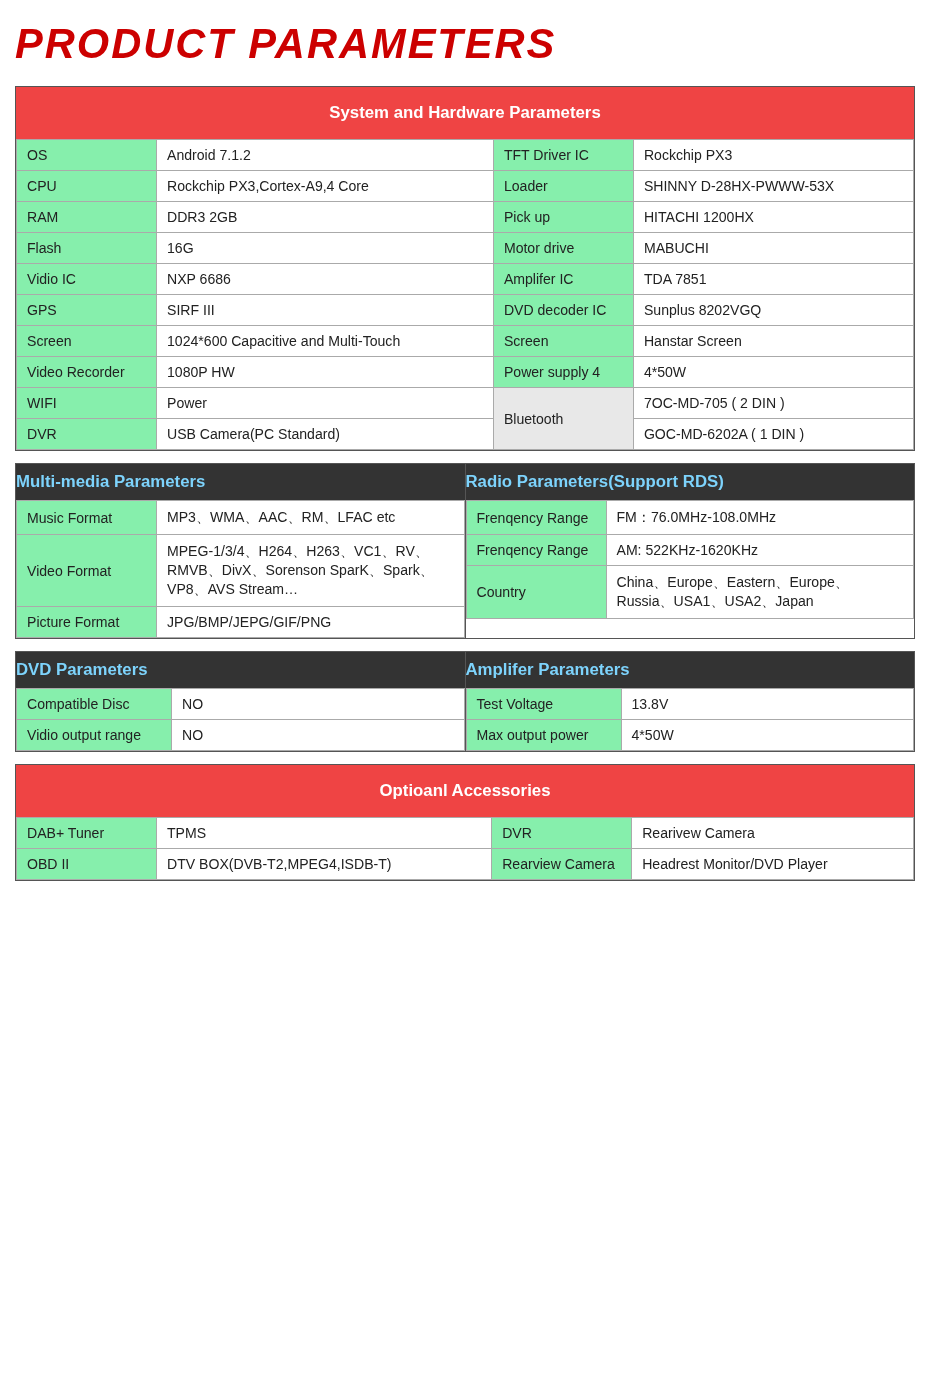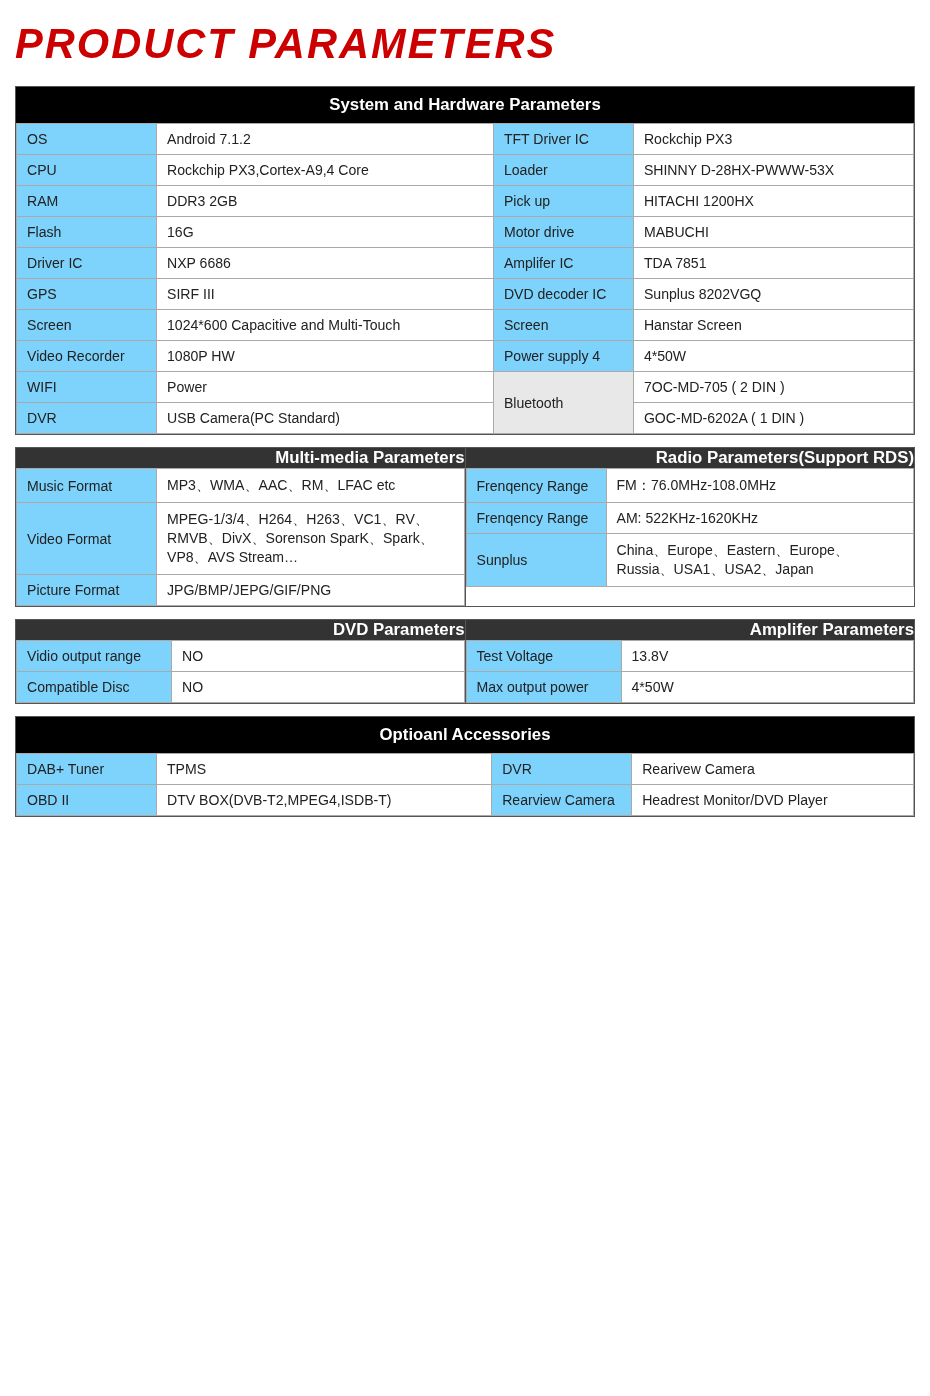--- a/index.html
+++ b/index.html
@@ -17,39 +17,39 @@
       color: #cc0000;
       letter-spacing: 2px;
       margin-bottom: 18px;
       font-style: italic;
     }
     .section {
       border: 1.5px solid #555;
       margin-bottom: 12px;
     }
     .section-header {
-      background: #000000;
+      background: #ef4444;
       color: #fff;
       text-align: center;
       font-size: 1.05em;
       font-weight: bold;
-      padding: 8px 0;
+      padding: 16px 0;
     }
     table {
       width: 100%;
       border-collapse: collapse;
     }
     td {
       border: 1px solid #aaa;
       padding: 7px 10px;
       font-size: 0.88em;
       vertical-align: middle;
     }
     .label-cell {
-      background: #7dd3fc;
+      background: #86efac;
       font-weight: normal;
       color: #222;
       width: 140px;
     }
     .value-cell {
       color: #222;
     }
     
     .two-section {
       display: flex;
@@ -57,25 +57,25 @@
       margin-bottom: 12px;
     }
     .two-section .half {
       flex: 1;
     }
     .two-section .half:first-child {
       border-right: 1.5px solid #555;
     }
     .two-section .section-header {
       background: #333;
-      color: #ffffff;
-      text-align: right;
+      color: #7dd3fc;
+      text-align: left;
       font-size: 1.05em;
       font-weight: bold;
-      padding: 0 0;
+      padding: 8px 0;
     }
     .two-section table {
       width: 100%;
       border-radius: 14px;
     }
     
     .rowspan-label {
       background: #e8e8e8;
     }
   </style>
@@ -106,21 +106,21 @@
       <td class="label-cell">Pick up</td>
       <td class="value-cell">HITACHI 1200HX</td>
     </tr>
     <tr>
       <td class="label-cell">Flash</td>
       <td class="value-cell">16G</td>
       <td class="label-cell">Motor drive</td>
       <td class="value-cell">MABUCHI</td>
     </tr>
     <tr>
-      <td class="label-cell">Driver IC</td>
+      <td class="label-cell">Vidio IC</td>
       <td class="value-cell">NXP 6686</td>
       <td class="label-cell">Amplifer IC</td>
       <td class="value-cell">TDA 7851</td>
     </tr>
     <tr>
       <td class="label-cell">GPS</td>
       <td class="value-cell">SIRF III</td>
       <td class="label-cell">DVD decoder IC</td>
       <td class="value-cell">Sunplus 8202VGQ</td>
     </tr>
@@ -177,39 +177,39 @@
       <tbody>
           <tr>
         <td class="label-cell" style="width:130px">Frenqency Range</td>
         <td class="value-cell">FM：76.0MHz-108.0MHz</td>
       </tr>
       <tr>
         <td class="label-cell">Frenqency Range</td>
         <td class="value-cell">AM: 522KHz-1620KHz</td>
       </tr>
       <tr>
-        <td class="label-cell">Sunplus</td>
+        <td class="label-cell">Country</td>
         <td class="value-cell">China、Europe、Eastern、Europe、Russia、USA1、USA2、Japan</td>
       </tr>
     </tbody>
       </table>
   </div>
 </div>
 
 <div class="two-section">
   <div class="half">
     <div class="section-header">DVD Parameters</div>
     <table>
       <tbody>
           <tr>
+        <td class="label-cell">Compatible Disc</td>
+        <td class="value-cell">NO</td>
+      </tr>
+      <tr>
         <td class="label-cell" style="width:155px">Vidio output range</td>
-        <td class="value-cell">NO</td>
-      </tr>
-      <tr>
-        <td class="label-cell">Compatible Disc</td>
         <td class="value-cell">NO</td>
       </tr>
     </tbody>
       </table>
   </div>
   <div class="half">
     <div class="section-header">Amplifer Parameters</div>
     <table>
       <tbody>
           <tr>

